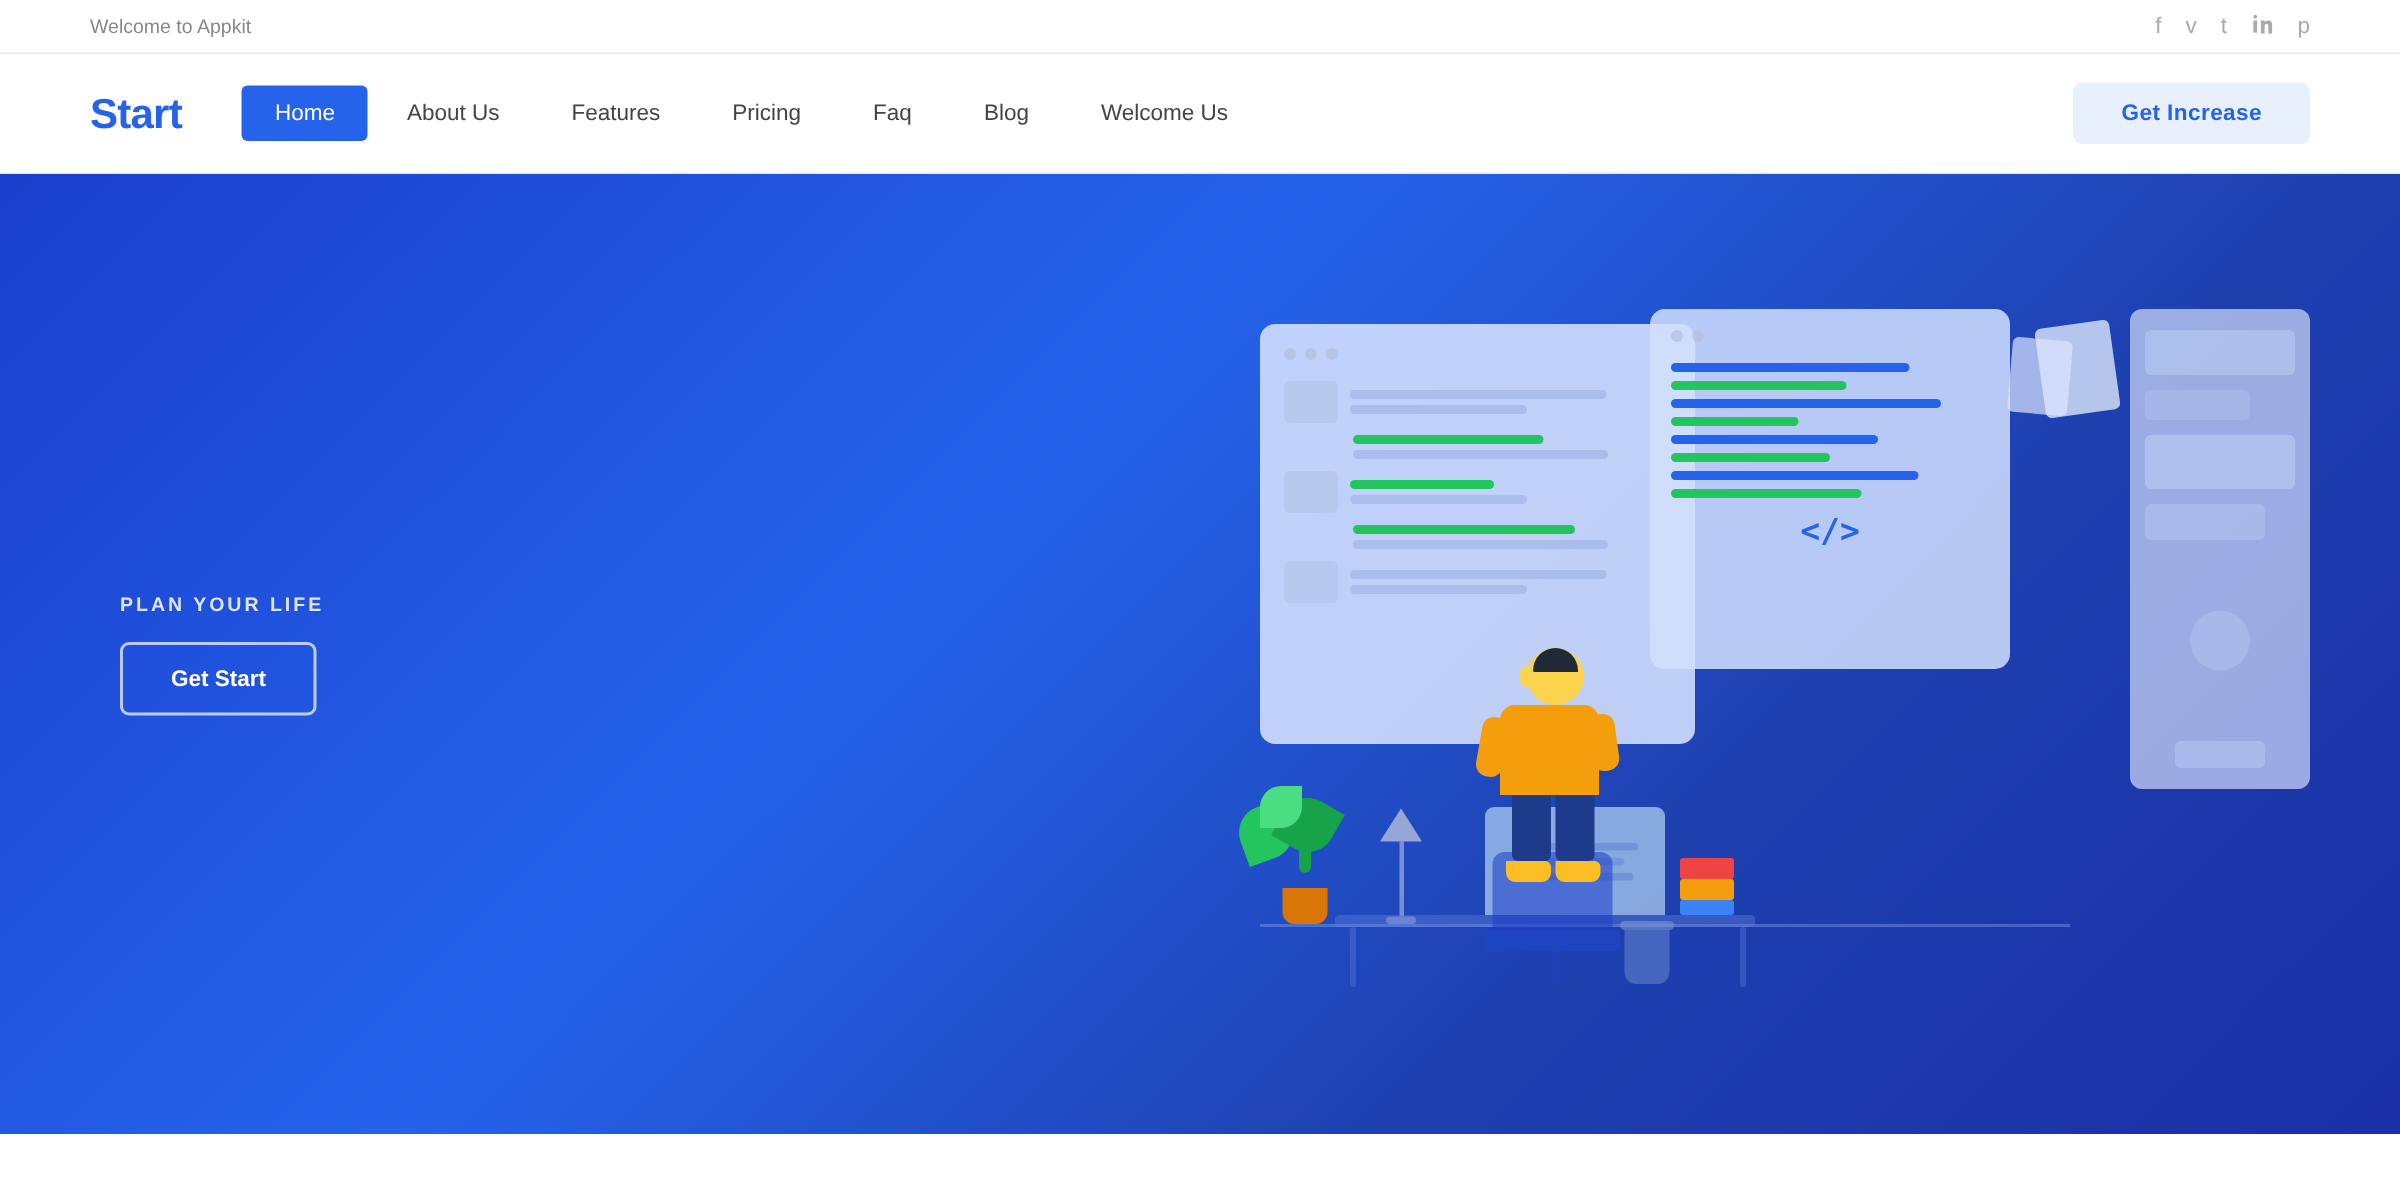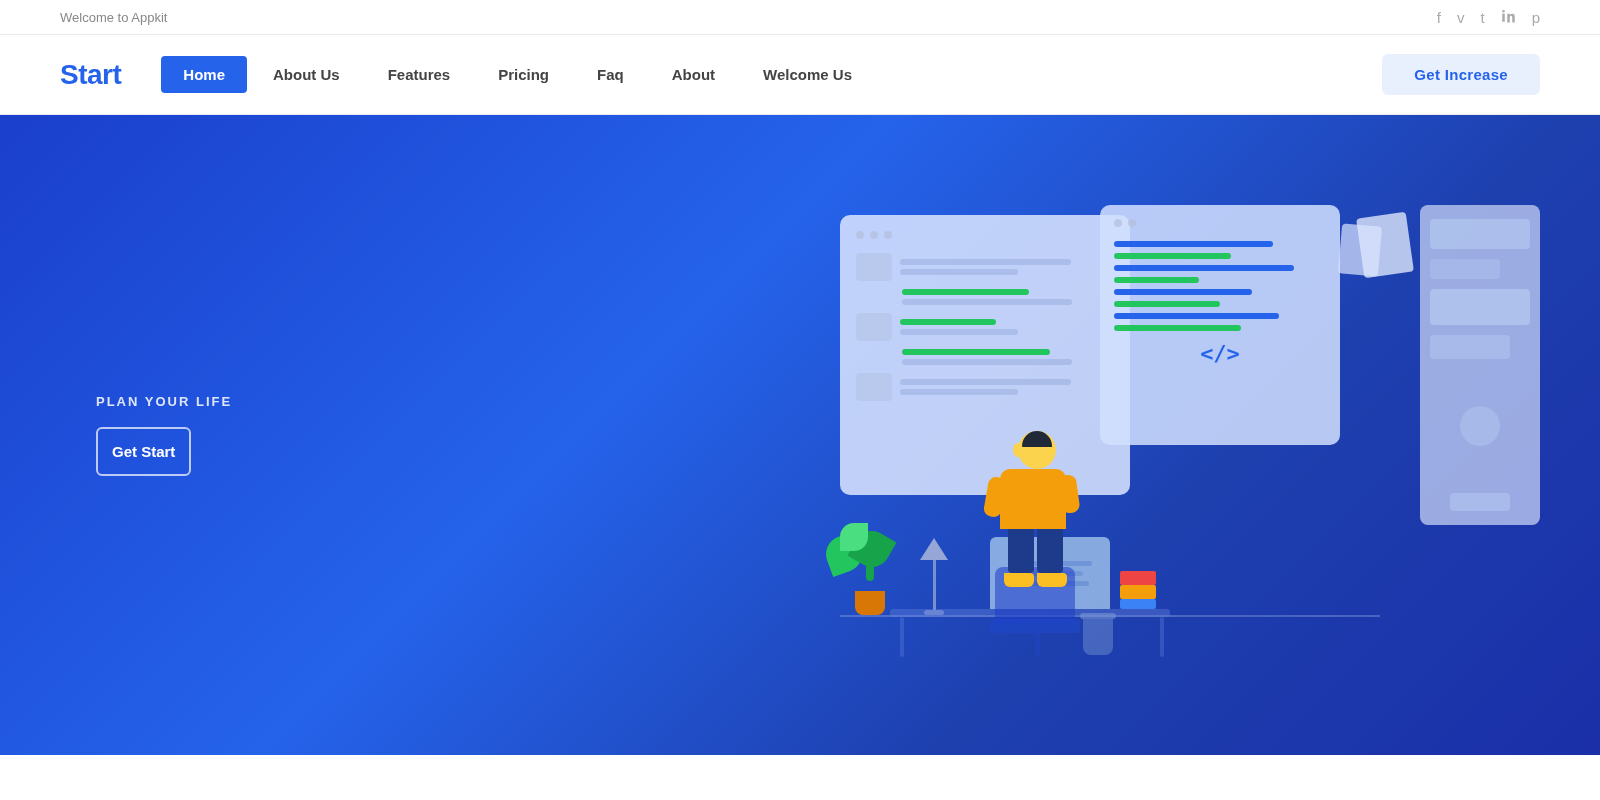--- a/index.html
+++ b/index.html
@@ -53,21 +53,21 @@
       gap: 4px;
       flex: 1;
     }
     .nav-item {
       padding: 10px 22px;
       font-size: 15px;
       color: #444;
       cursor: pointer;
       border-radius: 4px;
       text-decoration: none;
-      font-weight: 700;
+      font-weight: 400;
       transition: color 0.2s;
       text-align: right;
     }
     .nav-item.active {
       background: #2563eb;
       color: #fff;
       border-radius: 4px;
     }
     .navbar-cta {
       margin-left: auto;
@@ -90,21 +90,20 @@
       display: flex;
       align-items: center;
       padding: 60px 80px;
       position: relative;
       overflow: hidden;
     }
     .hero-content {
       max-width: 580px;
       color: #fff;
       z-index: 2;
-      margin-left: 16px;
     }
     .hero-eyebrow {
       font-size: 13px;
       font-weight: 600;
       letter-spacing: 2px;
       text-transform: uppercase;
       color: rgba(255,255,255,0.85);
       margin-bottom: 18px;
     }
     .hero-title {
@@ -136,21 +135,21 @@
       border: none;
       border-radius: 6px;
       font-size: 15px;
       font-weight: 600;
       cursor: pointer;
     }
     .btn-video .play-icon {
       font-size: 13px;
     }
     .btn-start {
-      padding: 14px 14px;
+      padding: 14px 32px;
       background: transparent;
       color: #fff;
       border: 2px solid rgba(255,255,255,0.7);
       border-radius: 6px;
       font-size: 15px;
       font-weight: 600;
       cursor: pointer;
     }
 
     
@@ -378,21 +377,21 @@
 </div>
 
 <nav class="navbar">
   <a class="navbar-logo">Start</a>
   <div class="navbar-nav">
     <a class="nav-item active">Home</a>
     <a class="nav-item">About Us</a>
     <a class="nav-item">Features</a>
     <a class="nav-item">Pricing</a>
     <a class="nav-item">Faq</a>
-    <a class="nav-item">About</a>
+    <a class="nav-item">Blog</a>
     <a class="nav-item">Welcome Us</a>
   </div>
   <button class="navbar-cta">Get Increase</button>
 </nav>
 
 <section class="hero">
   <div class="hero-content">
     <p class="hero-eyebrow">PLAN YOUR LIFE</p>
     <div class="hero-buttons">
       <button class="btn-start">Get Start</button>

